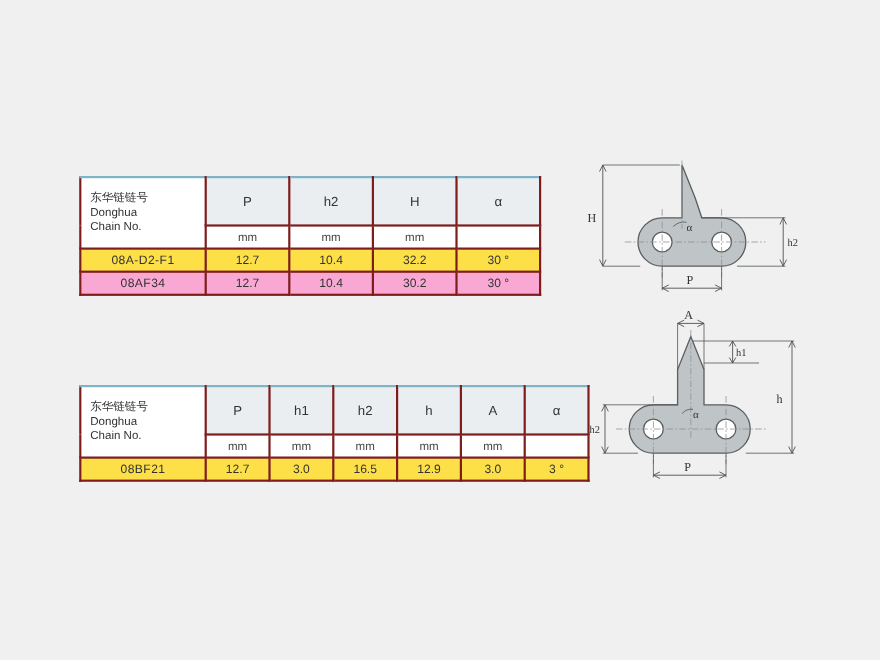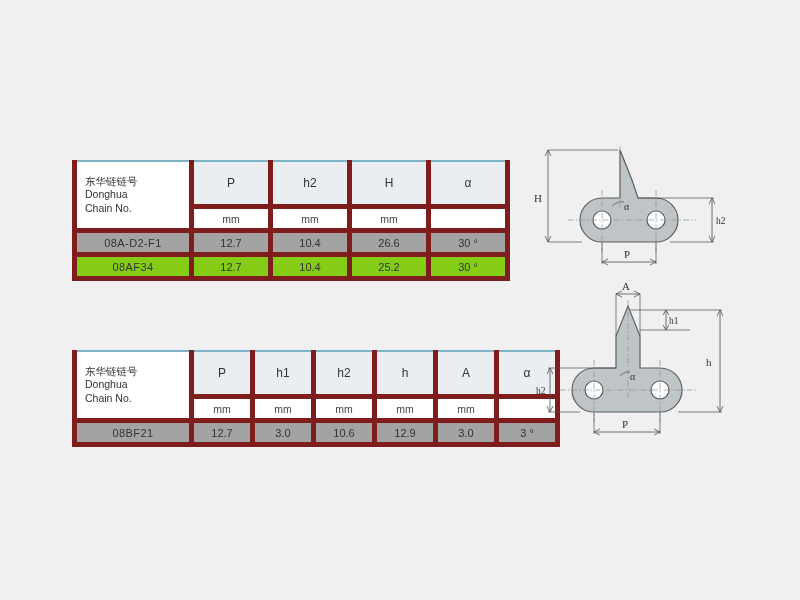--- a/index.html
+++ b/index.html
@@ -23,21 +23,21 @@
 
   
   .spec-table {
     position: absolute;
     border-collapse: collapse;
     background: #ffffff;
     font-size: 11px;
     color: #333333;
   }
   .spec-table td, .spec-table th {
-    border: 5px solid #7f1d1d;
+    border: 2px solid #7f1d1d;
     text-align: center;
     vertical-align: middle;
     font-weight: normal;
     padding: 0;
   }
   .spec-table .topline td {
     border-top: 2px solid #7fb3c8;
   }
   .hdr-name {
     background: #ffffff;
@@ -59,24 +59,24 @@
     height: 19px;
     font-size: 10.5px;
     color: #444;
   }
   .unit-cell.blank {
     background: #ffffff;
   }
   .data-row td {
     height: 19px;
     font-size: 11px;
-    background: #84cc16;
+    background: #f9a8d4;
   }
   .data-row.alt td {
-    background: #a3a3a3;
+    background: #fde047;
   }
   .data-row td.first {
     letter-spacing: 0.4px;
   }
 
   
   #table1 { left: 72px; top: 160px; }
   #table1 .c-name { width: 96px; }
   #table1 .c-val  { width: 74px; }
 
@@ -123,28 +123,28 @@
     <tr>
       <td class="unit-cell">mm</td>
       <td class="unit-cell">mm</td>
       <td class="unit-cell">mm</td>
       <td class="unit-cell blank"></td>
     </tr>
     <tr class="data-row alt">
       <td class="first">08A-D2-F1</td>
       <td>12.7</td>
       <td>10.4</td>
-      <td>26.6</td>
+      <td>32.2</td>
       <td>30 °</td>
     </tr>
     <tr class="data-row">
       <td class="first">08AF34</td>
       <td>12.7</td>
       <td>10.4</td>
-      <td>25.2</td>
+      <td>30.2</td>
       <td>30 °</td>
     </tr>
   </tbody>
     </table>
 
   <table class="spec-table" id="table2">
     <tbody>
         <tr class="topline">
       <td class="hdr-name c-name" rowspan="2">
         <div>东华链链号</div>
@@ -163,21 +163,21 @@
       <td class="unit-cell">mm</td>
       <td class="unit-cell">mm</td>
       <td class="unit-cell">mm</td>
       <td class="unit-cell">mm</td>
       <td class="unit-cell blank"></td>
     </tr>
     <tr class="data-row alt">
       <td class="first">08BF21</td>
       <td>12.7</td>
       <td>3.0</td>
-      <td>10.6</td>
+      <td>16.5</td>
       <td>12.9</td>
       <td>3.0</td>
       <td>3 °</td>
     </tr>
   </tbody>
     </table>
 
   <div class="diagram" id="diagram1">
     <svg width="250" height="145" viewBox="0 0 250 145">
 

